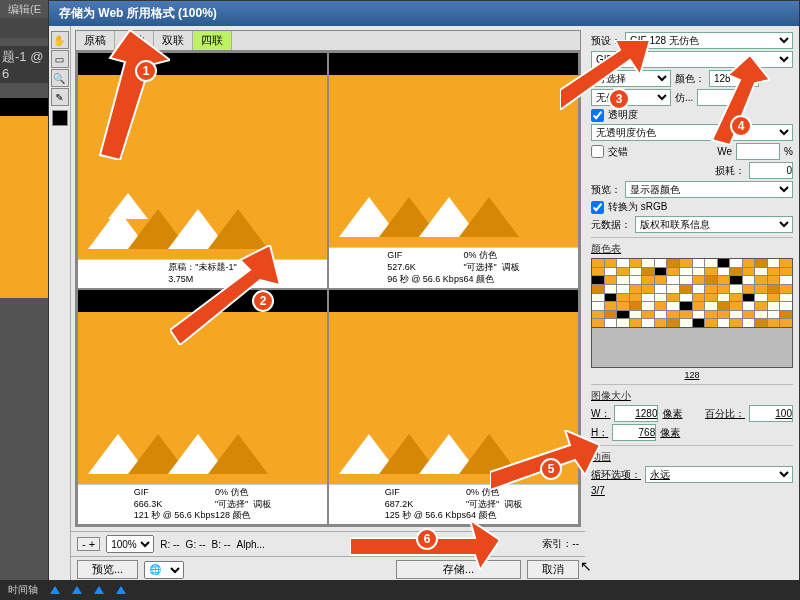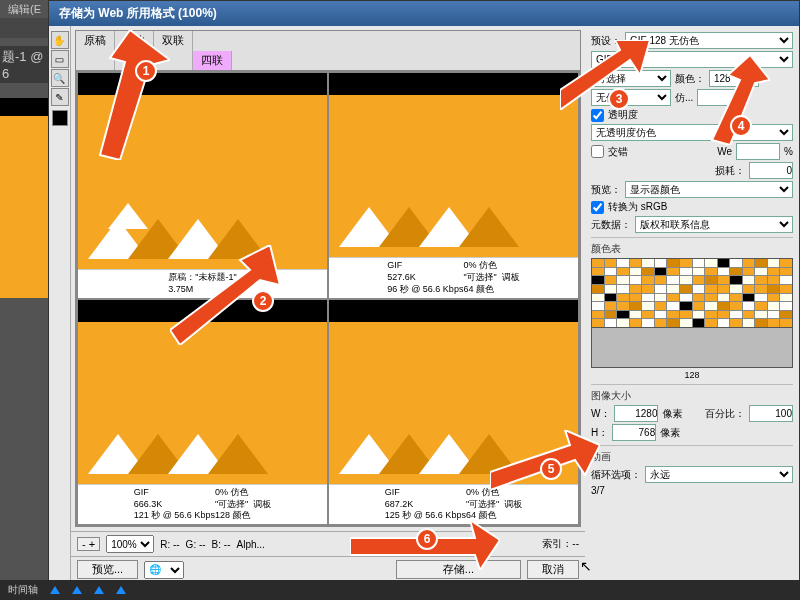--- a/index.html
+++ b/index.html
@@ -11,42 +11,42 @@
 
 .dialog-body { display: flex; height: calc(100% - 22px); }
 
 .toolcol { width: 22px; background: #e8e8e8; border-right: 1px solid #aaa; padding-top: 4px; }
 .toolcol .tool { width: 18px; height: 18px; margin: 1px auto; border: 1px solid #888; background: #ddd; display: flex; align-items: center; justify-content: center; font-size: 10px; }
 .swatch { width: 16px; height: 16px; background: #000; border: 1px solid #888; margin: 4px auto; }
 
 .preview-area { flex: 1; background: #fff; border: 1px solid #888; margin: 4px; display: flex; flex-direction: column; }
 .tabs { display: flex; background: #e0e0e0; border-bottom: 1px solid #888; font-size: 11px; }
 .tab { padding: 2px 8px; border-right: 1px solid #aaa; cursor: pointer; }
-.tab.active { background: #f0abfc; margin-top: 20px; }
+.tab.active { background: #bef264; }
 
 .quad { flex: 1; display: grid; grid-template-columns: 1fr 1fr; grid-template-rows: 1fr 1fr; gap: 2px; padding: 2px; background: #888; }
 .pane { background: #fff; display: flex; flex-direction: column; position: relative; }
 .thumb { flex: 1; background: #f5a623; position: relative; overflow: hidden; }
 .thumb .bar { position: absolute; top: 0; left: 0; right: 0; height: 22px; background: #000; }
 .thumb .mtns { position: absolute; bottom: 10px; left: 0; right: 0; height: 60%; }
 .mtn { position: absolute; width: 0; height: 0; border-left: 30px solid transparent; border-right: 30px solid transparent; border-bottom: 40px solid #fff; }
 .mtn.y { border-bottom-color: #d48806; }
 .info { font-size: 9px; padding: 2px 4px; background: #fff; border-top: 1px solid #ccc; line-height: 1.3; display: flex; justify-content: center; }
 .info-l, .info-r { white-space: pre; }
 
 .bottom-bar { display: flex; align-items: center; gap: 6px; padding: 3px 6px; font-size: 10px; border-top: 1px solid #aaa; background: #e8e8e8; }
 .bottom-bar select, .bottom-bar input { font-size: 10px; height: 18px; }
 .btn { border: 1px solid #888; background: #eee; padding: 1px 14px; font-size: 11px; cursor: pointer; }
 
 .right-panel { width: 214px; background: #e8e8e8; padding: 4px 6px; font-size: 10px; overflow: hidden; }
 .row { display: flex; align-items: center; gap: 4px; margin: 2px 0; }
 .row label { white-space: nowrap; }
 .row select, .row input[type=text] { flex: 1; border: 1px solid #7a9; font-size: 10px; height: 17px; background: #fff; }
 .row input[type=text].num { width: 44px; flex: none; text-align: right; }
-.sect { border-top: 1px solid #bbb; margin-top: 4px; padding-top: 4px; }
+.sect { border-top: 1px solid #bbb; margin-top: 4px; padding-top: 4px; text-decoration: underline; }
 .sect-title { font-size: 10px; color: #333; margin-bottom: 2px; }
 
 .color-table { width: 100%; height: 70px; background: #888; display: grid; grid-template-columns: repeat(16, 1fr); grid-template-rows: repeat(8, 1fr); gap: 1px; border: 1px solid #555; }
 .color-table div { background: #f5a623; }
 .color-table div:nth-child(3n) { background: #fff; }
 .color-table div:nth-child(7n) { background: #d48806; }
 .color-table div:nth-child(11n) { background: #000; }
 .color-table div:nth-child(5n) { background: #ffe; }
 .ct-extra { height: 40px; background: #bbb; border: 1px solid #555; border-top: none; margin-bottom: 2px; }
 

